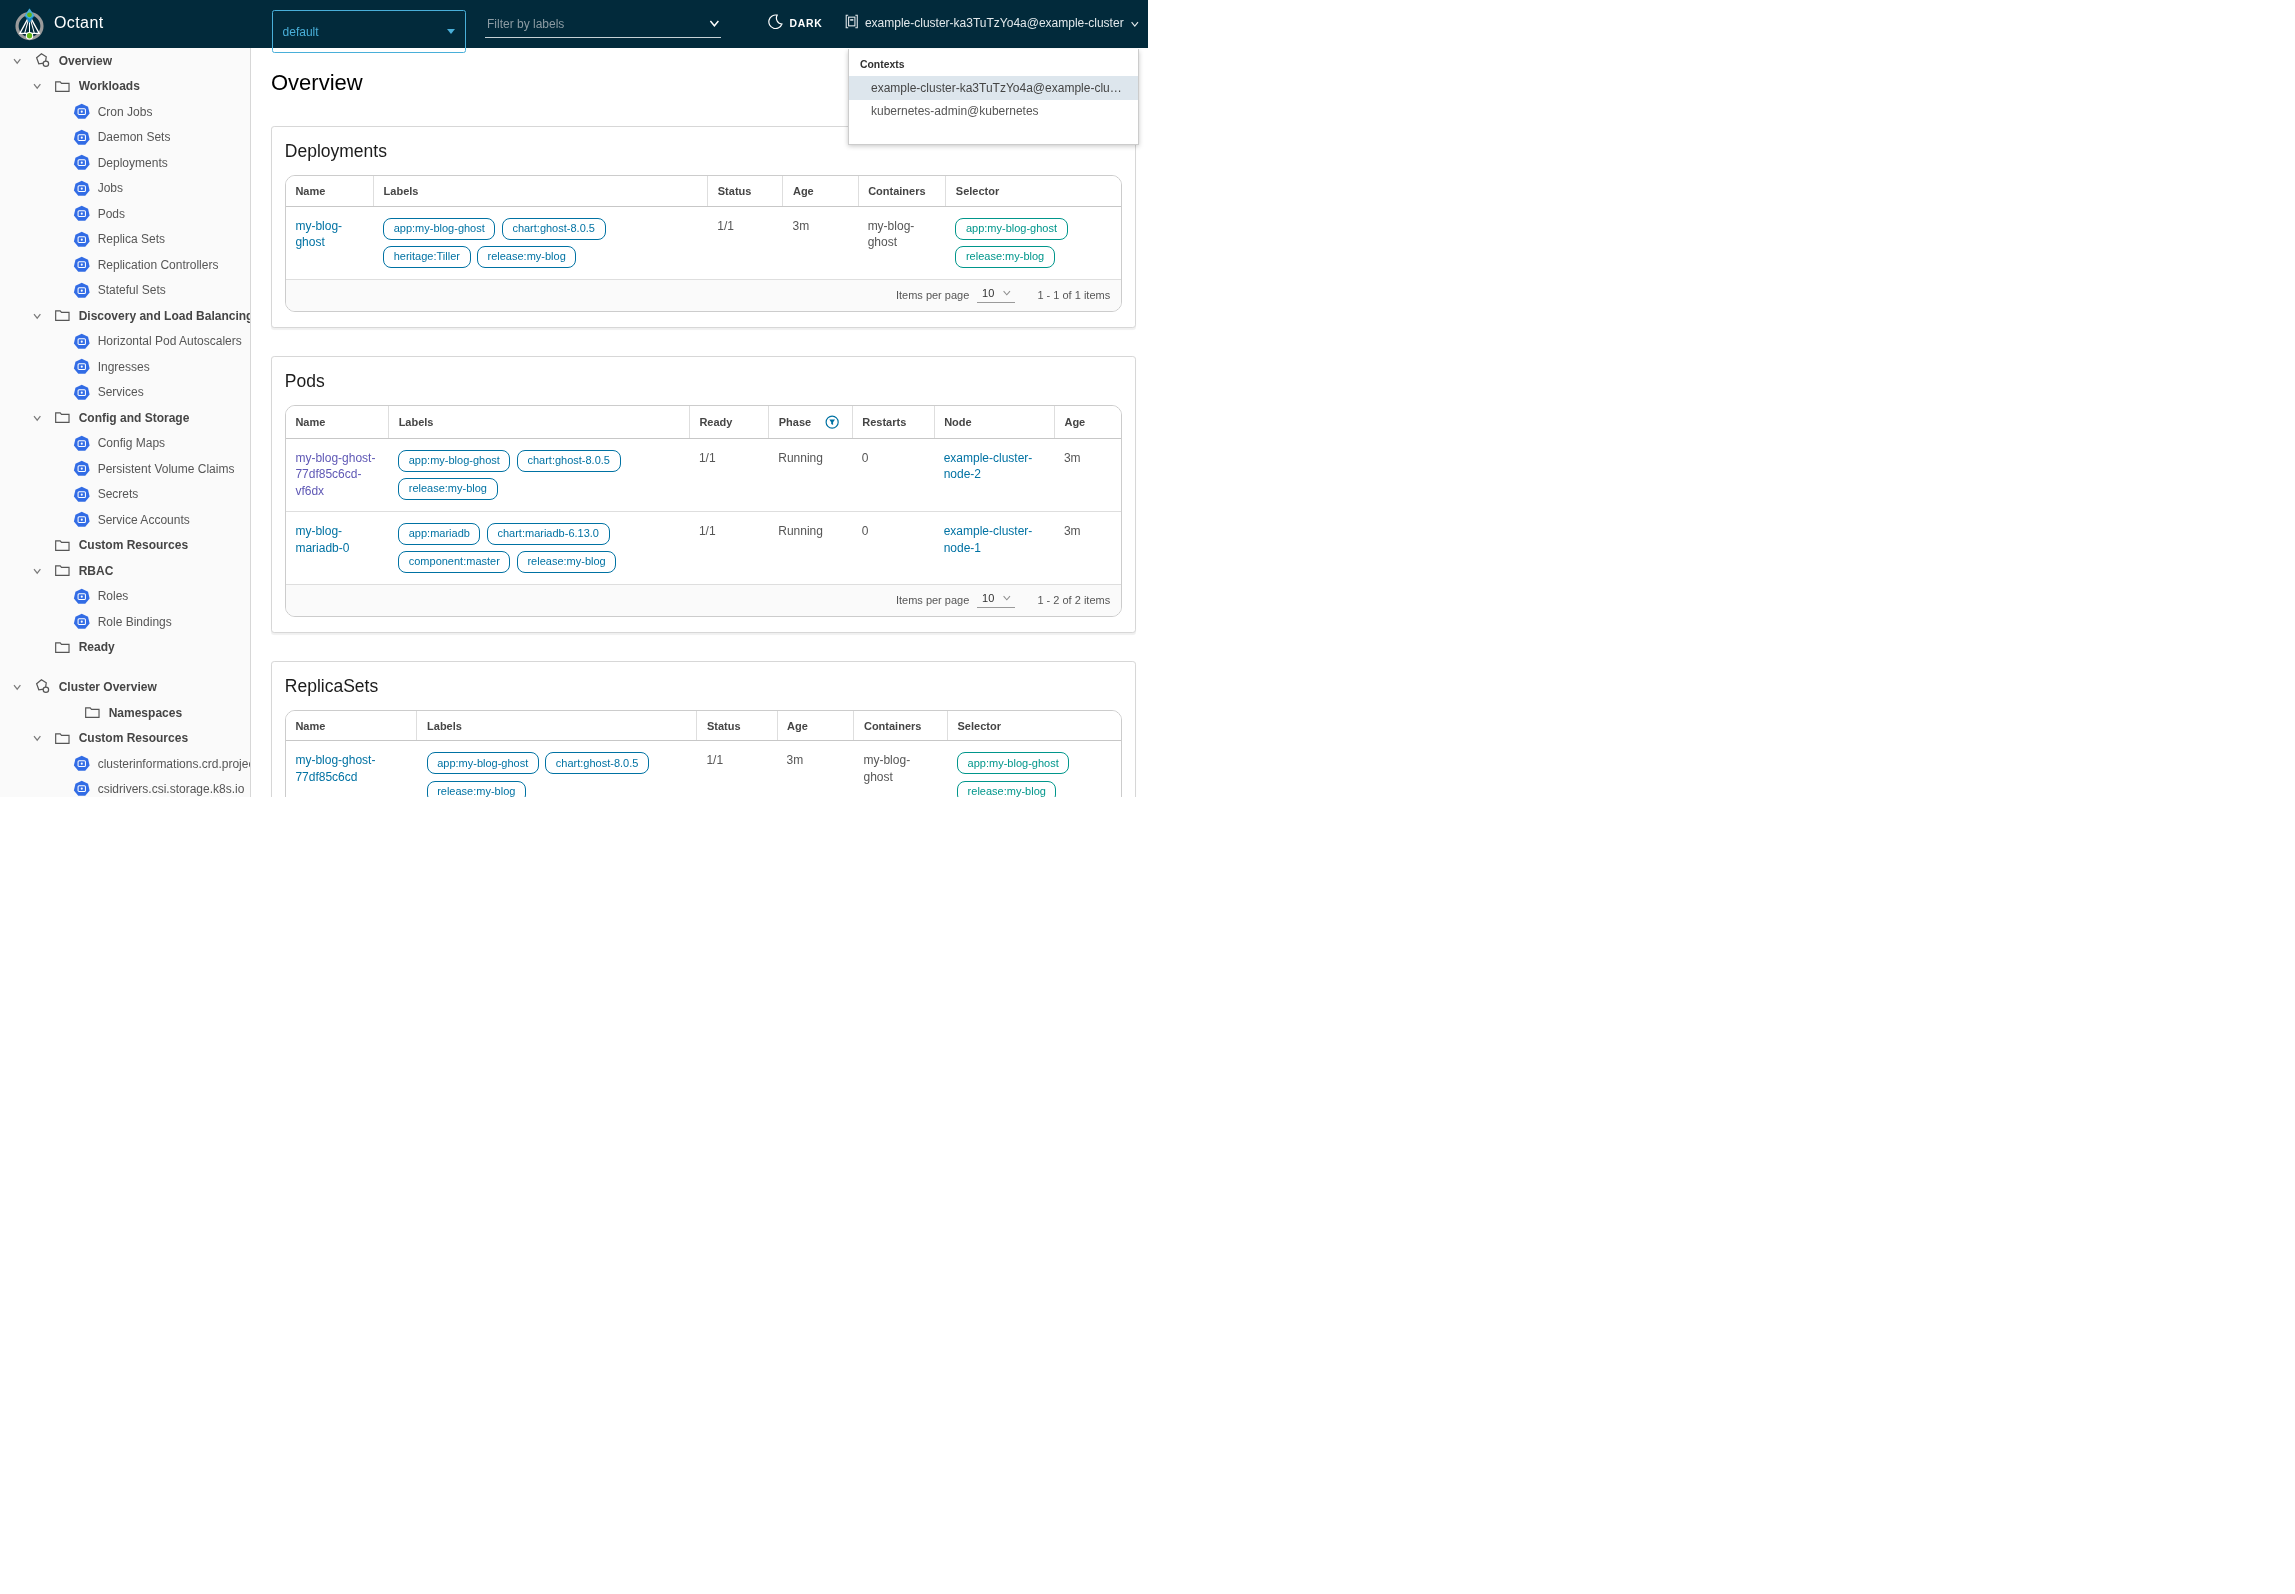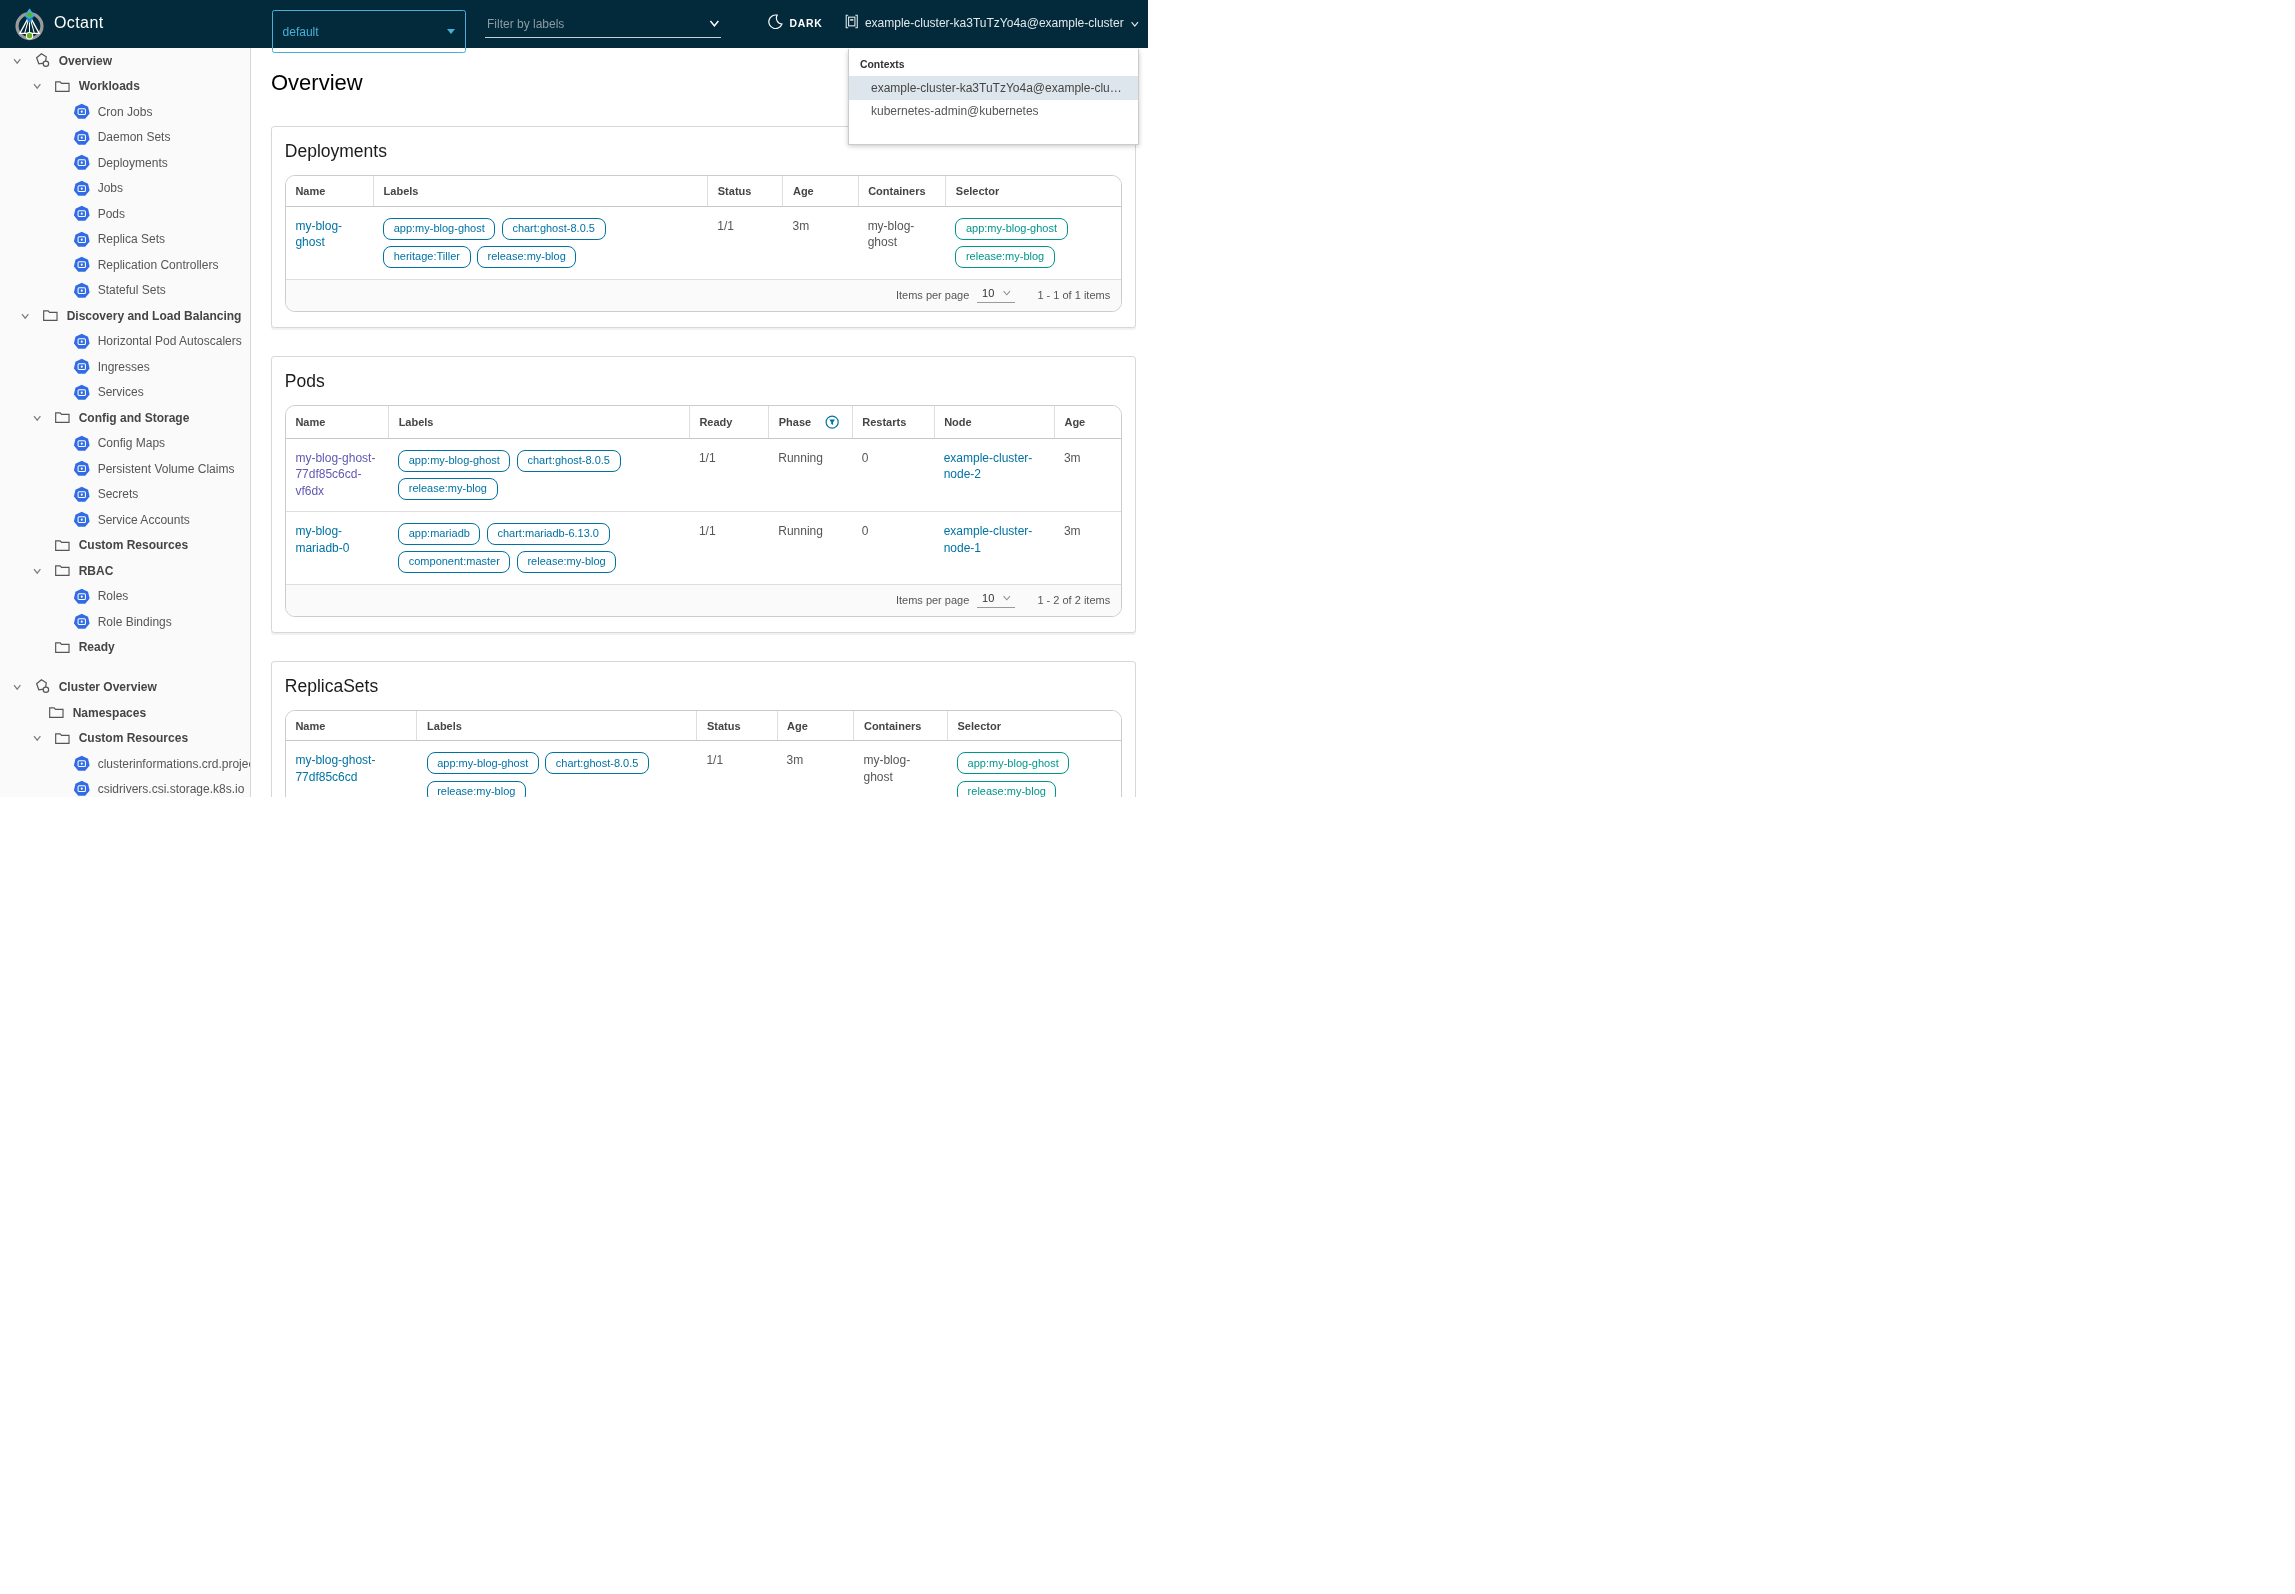--- a/index.html
+++ b/index.html
@@ -259,135 +259,135 @@
     <div class="nav-row" style="padding-left: 73px;">
       <span class="nav-icon">
         <svg width="17.5" height="17.5" viewBox="0 0 20 20">
           <polygon points="10,0.8 17.2,4.3 19,11.9 14,18 6,18 1,11.9 2.8,4.3" fill="#326CE5"></polygon>
           <rect x="5.8" y="6.6" width="8.4" height="6.6" rx="1.2" fill="none" stroke="#fff" stroke-width="1.2"></rect>
           <circle cx="10" cy="9.9" r="1.2" fill="#fff"></circle>
         </svg>
       </span>
       <span class="nav-label">Stateful Sets</span>
     </div>
-    <div class="nav-row bold" style="padding-left: 20px;">
-      <span class="nav-chevron">
-        <svg width="10.4" height="10.4" viewBox="0 0 13 13">
-          <polyline points="2.5,4 6.5,9 10.5,4" fill="none" stroke="#7A7A7A" stroke-width="1.5"></polyline>
-        </svg>
-      </span>
-      <span class="nav-icon">
-        <svg width="16.7" height="16.7" viewBox="0 0 20 20">
-          <path d="M2 16 V4.6 H7.4 L9 6.4 H18 V16 Z" fill="none" stroke="#565656" stroke-width="1.4"></path>
-        </svg>
-      </span>
-      <span class="nav-label">Discovery and Load Balancing</span>
-    </div>
-    <div class="nav-row" style="padding-left: 73px;">
-      <span class="nav-icon">
-        <svg width="17.5" height="17.5" viewBox="0 0 20 20">
-          <polygon points="10,0.8 17.2,4.3 19,11.9 14,18 6,18 1,11.9 2.8,4.3" fill="#326CE5"></polygon>
-          <rect x="5.8" y="6.6" width="8.4" height="6.6" rx="1.2" fill="none" stroke="#fff" stroke-width="1.2"></rect>
-          <circle cx="10" cy="9.9" r="1.2" fill="#fff"></circle>
-        </svg>
-      </span>
-      <span class="nav-label">Horizontal Pod Autoscalers</span>
-    </div>
-    <div class="nav-row" style="padding-left: 73px;">
-      <span class="nav-icon">
-        <svg width="17.5" height="17.5" viewBox="0 0 20 20">
-          <polygon points="10,0.8 17.2,4.3 19,11.9 14,18 6,18 1,11.9 2.8,4.3" fill="#326CE5"></polygon>
-          <rect x="5.8" y="6.6" width="8.4" height="6.6" rx="1.2" fill="none" stroke="#fff" stroke-width="1.2"></rect>
-          <circle cx="10" cy="9.9" r="1.2" fill="#fff"></circle>
-        </svg>
-      </span>
-      <span class="nav-label">Ingresses</span>
-    </div>
-    <div class="nav-row" style="padding-left: 73px;">
-      <span class="nav-icon">
-        <svg width="17.5" height="17.5" viewBox="0 0 20 20">
-          <polygon points="10,0.8 17.2,4.3 19,11.9 14,18 6,18 1,11.9 2.8,4.3" fill="#326CE5"></polygon>
-          <rect x="5.8" y="6.6" width="8.4" height="6.6" rx="1.2" fill="none" stroke="#fff" stroke-width="1.2"></rect>
-          <circle cx="10" cy="9.9" r="1.2" fill="#fff"></circle>
-        </svg>
-      </span>
-      <span class="nav-label">Services</span>
-    </div>
     <div class="nav-row bold" style="padding-left: 32px;">
       <span class="nav-chevron">
         <svg width="10.4" height="10.4" viewBox="0 0 13 13">
           <polyline points="2.5,4 6.5,9 10.5,4" fill="none" stroke="#7A7A7A" stroke-width="1.5"></polyline>
         </svg>
       </span>
       <span class="nav-icon">
         <svg width="16.7" height="16.7" viewBox="0 0 20 20">
           <path d="M2 16 V4.6 H7.4 L9 6.4 H18 V16 Z" fill="none" stroke="#565656" stroke-width="1.4"></path>
         </svg>
       </span>
-      <span class="nav-label">Config and Storage</span>
-    </div>
-    <div class="nav-row" style="padding-left: 73px;">
-      <span class="nav-icon">
-        <svg width="17.5" height="17.5" viewBox="0 0 20 20">
-          <polygon points="10,0.8 17.2,4.3 19,11.9 14,18 6,18 1,11.9 2.8,4.3" fill="#326CE5"></polygon>
-          <rect x="5.8" y="6.6" width="8.4" height="6.6" rx="1.2" fill="none" stroke="#fff" stroke-width="1.2"></rect>
-          <circle cx="10" cy="9.9" r="1.2" fill="#fff"></circle>
-        </svg>
-      </span>
-      <span class="nav-label">Config Maps</span>
-    </div>
-    <div class="nav-row" style="padding-left: 73px;">
-      <span class="nav-icon">
-        <svg width="17.5" height="17.5" viewBox="0 0 20 20">
-          <polygon points="10,0.8 17.2,4.3 19,11.9 14,18 6,18 1,11.9 2.8,4.3" fill="#326CE5"></polygon>
-          <rect x="5.8" y="6.6" width="8.4" height="6.6" rx="1.2" fill="none" stroke="#fff" stroke-width="1.2"></rect>
-          <circle cx="10" cy="9.9" r="1.2" fill="#fff"></circle>
-        </svg>
-      </span>
-      <span class="nav-label">Persistent Volume Claims</span>
-    </div>
-    <div class="nav-row" style="padding-left: 73px;">
-      <span class="nav-icon">
-        <svg width="17.5" height="17.5" viewBox="0 0 20 20">
-          <polygon points="10,0.8 17.2,4.3 19,11.9 14,18 6,18 1,11.9 2.8,4.3" fill="#326CE5"></polygon>
-          <rect x="5.8" y="6.6" width="8.4" height="6.6" rx="1.2" fill="none" stroke="#fff" stroke-width="1.2"></rect>
-          <circle cx="10" cy="9.9" r="1.2" fill="#fff"></circle>
-        </svg>
-      </span>
-      <span class="nav-label">Secrets</span>
-    </div>
-    <div class="nav-row" style="padding-left: 73px;">
-      <span class="nav-icon">
-        <svg width="17.5" height="17.5" viewBox="0 0 20 20">
-          <polygon points="10,0.8 17.2,4.3 19,11.9 14,18 6,18 1,11.9 2.8,4.3" fill="#326CE5"></polygon>
-          <rect x="5.8" y="6.6" width="8.4" height="6.6" rx="1.2" fill="none" stroke="#fff" stroke-width="1.2"></rect>
-          <circle cx="10" cy="9.9" r="1.2" fill="#fff"></circle>
-        </svg>
-      </span>
-      <span class="nav-label">Service Accounts</span>
-    </div>
-    <div class="nav-row bold" style="padding-left: 54px;">
-      <span class="nav-icon">
-        <svg width="16.7" height="16.7" viewBox="0 0 20 20">
-          <path d="M2 16 V4.6 H7.4 L9 6.4 H18 V16 Z" fill="none" stroke="#565656" stroke-width="1.4"></path>
-        </svg>
-      </span>
-      <span class="nav-label">Custom Resources</span>
+      <span class="nav-label">Discovery and Load Balancing</span>
+    </div>
+    <div class="nav-row" style="padding-left: 73px;">
+      <span class="nav-icon">
+        <svg width="17.5" height="17.5" viewBox="0 0 20 20">
+          <polygon points="10,0.8 17.2,4.3 19,11.9 14,18 6,18 1,11.9 2.8,4.3" fill="#326CE5"></polygon>
+          <rect x="5.8" y="6.6" width="8.4" height="6.6" rx="1.2" fill="none" stroke="#fff" stroke-width="1.2"></rect>
+          <circle cx="10" cy="9.9" r="1.2" fill="#fff"></circle>
+        </svg>
+      </span>
+      <span class="nav-label">Horizontal Pod Autoscalers</span>
+    </div>
+    <div class="nav-row" style="padding-left: 73px;">
+      <span class="nav-icon">
+        <svg width="17.5" height="17.5" viewBox="0 0 20 20">
+          <polygon points="10,0.8 17.2,4.3 19,11.9 14,18 6,18 1,11.9 2.8,4.3" fill="#326CE5"></polygon>
+          <rect x="5.8" y="6.6" width="8.4" height="6.6" rx="1.2" fill="none" stroke="#fff" stroke-width="1.2"></rect>
+          <circle cx="10" cy="9.9" r="1.2" fill="#fff"></circle>
+        </svg>
+      </span>
+      <span class="nav-label">Ingresses</span>
+    </div>
+    <div class="nav-row" style="padding-left: 73px;">
+      <span class="nav-icon">
+        <svg width="17.5" height="17.5" viewBox="0 0 20 20">
+          <polygon points="10,0.8 17.2,4.3 19,11.9 14,18 6,18 1,11.9 2.8,4.3" fill="#326CE5"></polygon>
+          <rect x="5.8" y="6.6" width="8.4" height="6.6" rx="1.2" fill="none" stroke="#fff" stroke-width="1.2"></rect>
+          <circle cx="10" cy="9.9" r="1.2" fill="#fff"></circle>
+        </svg>
+      </span>
+      <span class="nav-label">Services</span>
     </div>
     <div class="nav-row bold" style="padding-left: 32px;">
       <span class="nav-chevron">
         <svg width="10.4" height="10.4" viewBox="0 0 13 13">
           <polyline points="2.5,4 6.5,9 10.5,4" fill="none" stroke="#7A7A7A" stroke-width="1.5"></polyline>
         </svg>
       </span>
       <span class="nav-icon">
         <svg width="16.7" height="16.7" viewBox="0 0 20 20">
           <path d="M2 16 V4.6 H7.4 L9 6.4 H18 V16 Z" fill="none" stroke="#565656" stroke-width="1.4"></path>
         </svg>
       </span>
+      <span class="nav-label">Config and Storage</span>
+    </div>
+    <div class="nav-row" style="padding-left: 73px;">
+      <span class="nav-icon">
+        <svg width="17.5" height="17.5" viewBox="0 0 20 20">
+          <polygon points="10,0.8 17.2,4.3 19,11.9 14,18 6,18 1,11.9 2.8,4.3" fill="#326CE5"></polygon>
+          <rect x="5.8" y="6.6" width="8.4" height="6.6" rx="1.2" fill="none" stroke="#fff" stroke-width="1.2"></rect>
+          <circle cx="10" cy="9.9" r="1.2" fill="#fff"></circle>
+        </svg>
+      </span>
+      <span class="nav-label">Config Maps</span>
+    </div>
+    <div class="nav-row" style="padding-left: 73px;">
+      <span class="nav-icon">
+        <svg width="17.5" height="17.5" viewBox="0 0 20 20">
+          <polygon points="10,0.8 17.2,4.3 19,11.9 14,18 6,18 1,11.9 2.8,4.3" fill="#326CE5"></polygon>
+          <rect x="5.8" y="6.6" width="8.4" height="6.6" rx="1.2" fill="none" stroke="#fff" stroke-width="1.2"></rect>
+          <circle cx="10" cy="9.9" r="1.2" fill="#fff"></circle>
+        </svg>
+      </span>
+      <span class="nav-label">Persistent Volume Claims</span>
+    </div>
+    <div class="nav-row" style="padding-left: 73px;">
+      <span class="nav-icon">
+        <svg width="17.5" height="17.5" viewBox="0 0 20 20">
+          <polygon points="10,0.8 17.2,4.3 19,11.9 14,18 6,18 1,11.9 2.8,4.3" fill="#326CE5"></polygon>
+          <rect x="5.8" y="6.6" width="8.4" height="6.6" rx="1.2" fill="none" stroke="#fff" stroke-width="1.2"></rect>
+          <circle cx="10" cy="9.9" r="1.2" fill="#fff"></circle>
+        </svg>
+      </span>
+      <span class="nav-label">Secrets</span>
+    </div>
+    <div class="nav-row" style="padding-left: 73px;">
+      <span class="nav-icon">
+        <svg width="17.5" height="17.5" viewBox="0 0 20 20">
+          <polygon points="10,0.8 17.2,4.3 19,11.9 14,18 6,18 1,11.9 2.8,4.3" fill="#326CE5"></polygon>
+          <rect x="5.8" y="6.6" width="8.4" height="6.6" rx="1.2" fill="none" stroke="#fff" stroke-width="1.2"></rect>
+          <circle cx="10" cy="9.9" r="1.2" fill="#fff"></circle>
+        </svg>
+      </span>
+      <span class="nav-label">Service Accounts</span>
+    </div>
+    <div class="nav-row bold" style="padding-left: 54px;">
+      <span class="nav-icon">
+        <svg width="16.7" height="16.7" viewBox="0 0 20 20">
+          <path d="M2 16 V4.6 H7.4 L9 6.4 H18 V16 Z" fill="none" stroke="#565656" stroke-width="1.4"></path>
+        </svg>
+      </span>
+      <span class="nav-label">Custom Resources</span>
+    </div>
+    <div class="nav-row bold" style="padding-left: 32px;">
+      <span class="nav-chevron">
+        <svg width="10.4" height="10.4" viewBox="0 0 13 13">
+          <polyline points="2.5,4 6.5,9 10.5,4" fill="none" stroke="#7A7A7A" stroke-width="1.5"></polyline>
+        </svg>
+      </span>
+      <span class="nav-icon">
+        <svg width="16.7" height="16.7" viewBox="0 0 20 20">
+          <path d="M2 16 V4.6 H7.4 L9 6.4 H18 V16 Z" fill="none" stroke="#565656" stroke-width="1.4"></path>
+        </svg>
+      </span>
       <span class="nav-label">RBAC</span>
     </div>
     <div class="nav-row" style="padding-left: 73px;">
       <span class="nav-icon">
         <svg width="17.5" height="17.5" viewBox="0 0 20 20">
           <polygon points="10,0.8 17.2,4.3 19,11.9 14,18 6,18 1,11.9 2.8,4.3" fill="#326CE5"></polygon>
           <rect x="5.8" y="6.6" width="8.4" height="6.6" rx="1.2" fill="none" stroke="#fff" stroke-width="1.2"></rect>
           <circle cx="10" cy="9.9" r="1.2" fill="#fff"></circle>
         </svg>
       </span>
@@ -418,21 +418,21 @@
         </svg>
       </span>
       <span class="nav-icon">
         <svg width="17.5" height="17.5" viewBox="0 0 20 20">
           <path d="M8.5 2 L14 5.5 L13 12.5 L5.5 13.5 L3 6.5 Z" fill="none" stroke="#565656" stroke-width="1.4"></path>
           <circle cx="13.6" cy="13.4" r="3.1" fill="#FAFAFA" stroke="#565656" stroke-width="1.4"></circle>
         </svg>
       </span>
       <span class="nav-label">Cluster Overview</span>
     </div>
-    <div class="nav-row bold" style="padding-left: 48px;">
+    <div class="nav-row bold" style="padding-left: 84px;">
       <span class="nav-icon">
         <svg width="16.7" height="16.7" viewBox="0 0 20 20">
           <path d="M2 16 V4.6 H7.4 L9 6.4 H18 V16 Z" fill="none" stroke="#565656" stroke-width="1.4"></path>
         </svg>
       </span>
       <span class="nav-label">Namespaces</span>
     </div>
     <div class="nav-row bold" style="padding-left: 32px;">
       <span class="nav-chevron">
         <svg width="10.4" height="10.4" viewBox="0 0 13 13">

